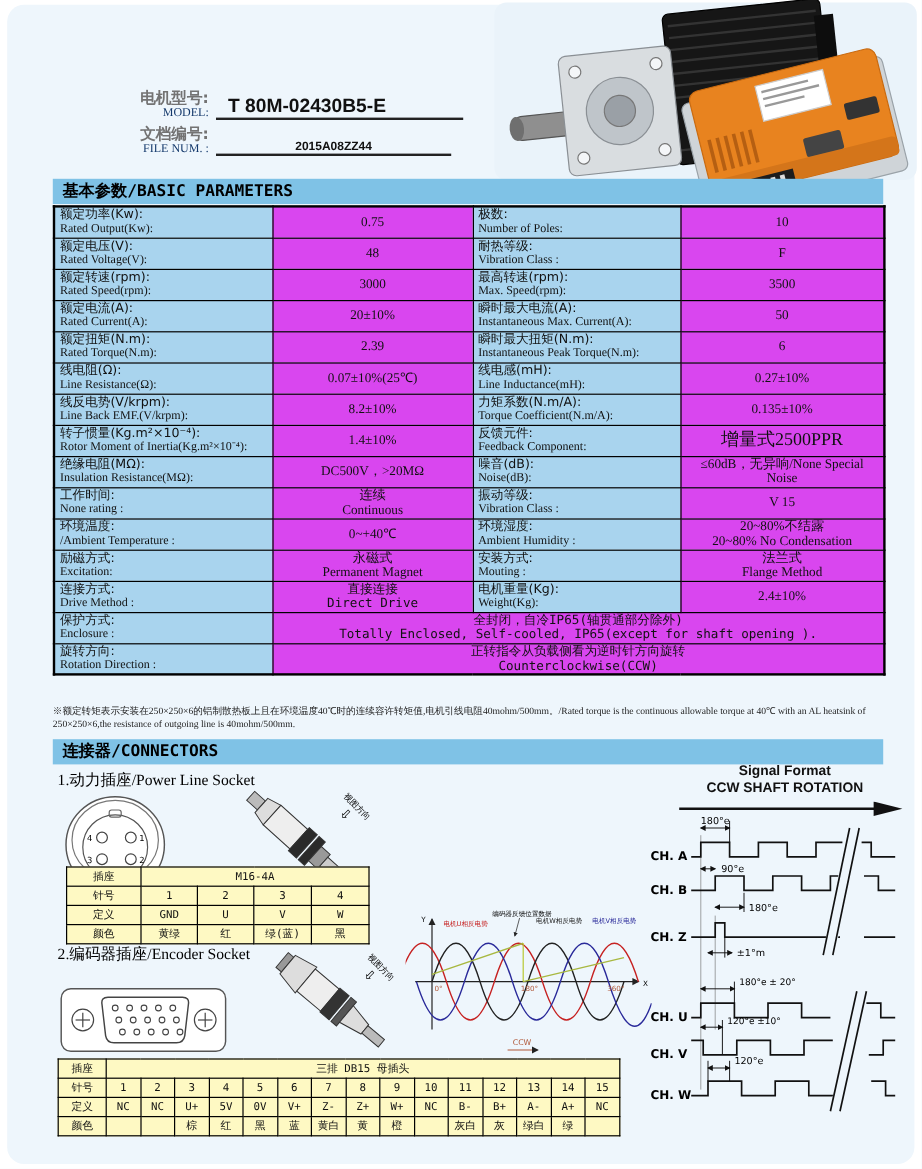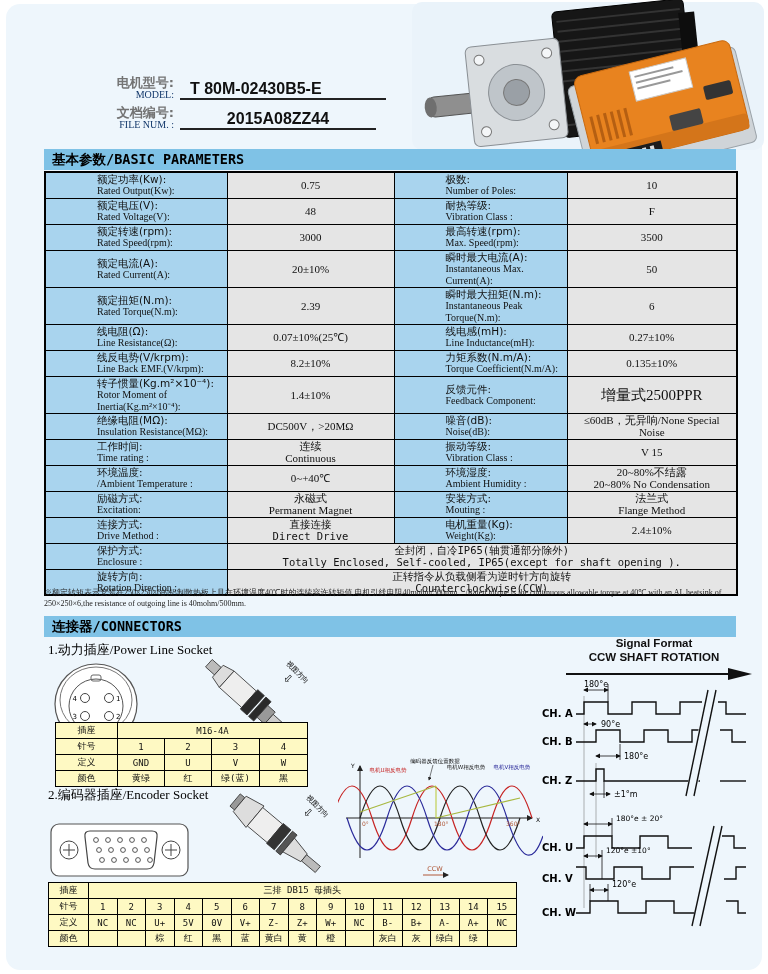--- a/index.html
+++ b/index.html
@@ -9,34 +9,34 @@
        background:#eef6fc;border-radius:14px;}
   
   .hdr{position:absolute;left:88px;top:76px;}
   .hrow{display:flex;align-items:flex-end;margin-bottom:6px;}
   .hlbl{width:86px;text-align:right;line-height:1.05;}
   .hlbl .zh{font-size:13px;font-weight:bold;color:#737373;font-family:"DejaVu Sans",sans-serif;}
   .hlbl .en{font-size:10px;color:#13386b;}
   .hval{width:196px;border-bottom:2px solid #222;margin-left:6px;text-align:center;
         font-family:"Liberation Sans",sans-serif;font-weight:bold;}
   .hval.model{font-size:16px;text-align:left;padding-left:10px;}
-  .hval.file{font-size:16px;}
+  .hval.file{font-size:10px;}
   
   .secbar{position:absolute;left:44px;width:692px;height:21px;background:#7fc2e6;
         font-family:"DejaVu Sans Mono",monospace;font-weight:bold;font-size:13.5px;
         color:#000000;line-height:21px;padding-left:8px;box-sizing:border-box;}
   
   .btable{position:absolute;left:44px;top:171px;width:692px;border-collapse:collapse;
         table-layout:fixed;border:2px solid #000;}
   .btable td{border:1px solid #000;height:26px;padding:0 4px;box-sizing:border-box;}
   .btable td.lbl{background:#a9d4ee;}
-  .btable td.lbl div{line-height:12px;margin-left:47px;}
+  .btable td.lbl div{line-height:12px;}
   .btable td.lbl div.zh{font-size:10.5px;font-family:"DejaVu Sans",sans-serif;}
   .btable td.lbl div.en{font-size:10px;}
-  .btable td.val{text-align:center;font-size:11px;background:#e5e5e5;}
+  .btable td.val{text-align:center;font-size:11px;background:#d946ef;}
   .btable td.val div{line-height:12px;}
   .btable td.val.mono{font-family:"DejaVu Sans Mono",monospace;font-size:10.5px;}
   .btable td.val.big{font-size:15px;}
   
   .note{position:absolute;left:44px;top:588px;width:694px;font-size:8px;line-height:10.5px;color:#222;}
   
   .subtitle{position:absolute;font-size:13px;color:#000;}
   .ctable{border-collapse:collapse;table-layout:fixed;position:absolute;border:1.5px solid #000;background:#fef9c3;}
   .ctable td{border:1px solid #000;height:15px;text-align:center;font-size:9px;
         font-family:"DejaVu Sans Mono",monospace;padding:0 1px;overflow:hidden;}
@@ -276,21 +276,21 @@
           <div class="zh">噪音(dB):</div>
           <div class="en">Noise(dB):</div>
         </td>
         <td class="val">
           <div>≤60dB，无异响/None Special Noise</div>
         </td>
       </tr>
       <tr>
         <td class="lbl">
           <div class="zh">工作时间:</div>
-          <div class="en">Time rating :</div>
+          <div class="en">None rating :</div>
         </td>
         <td class="val">
           <div>连续</div>
           <div>Continuous</div>
         </td>
         <td class="lbl">
           <div class="zh">振动等级:</div>
           <div class="en">Vibration Class :</div>
         </td>
         <td class="val">

